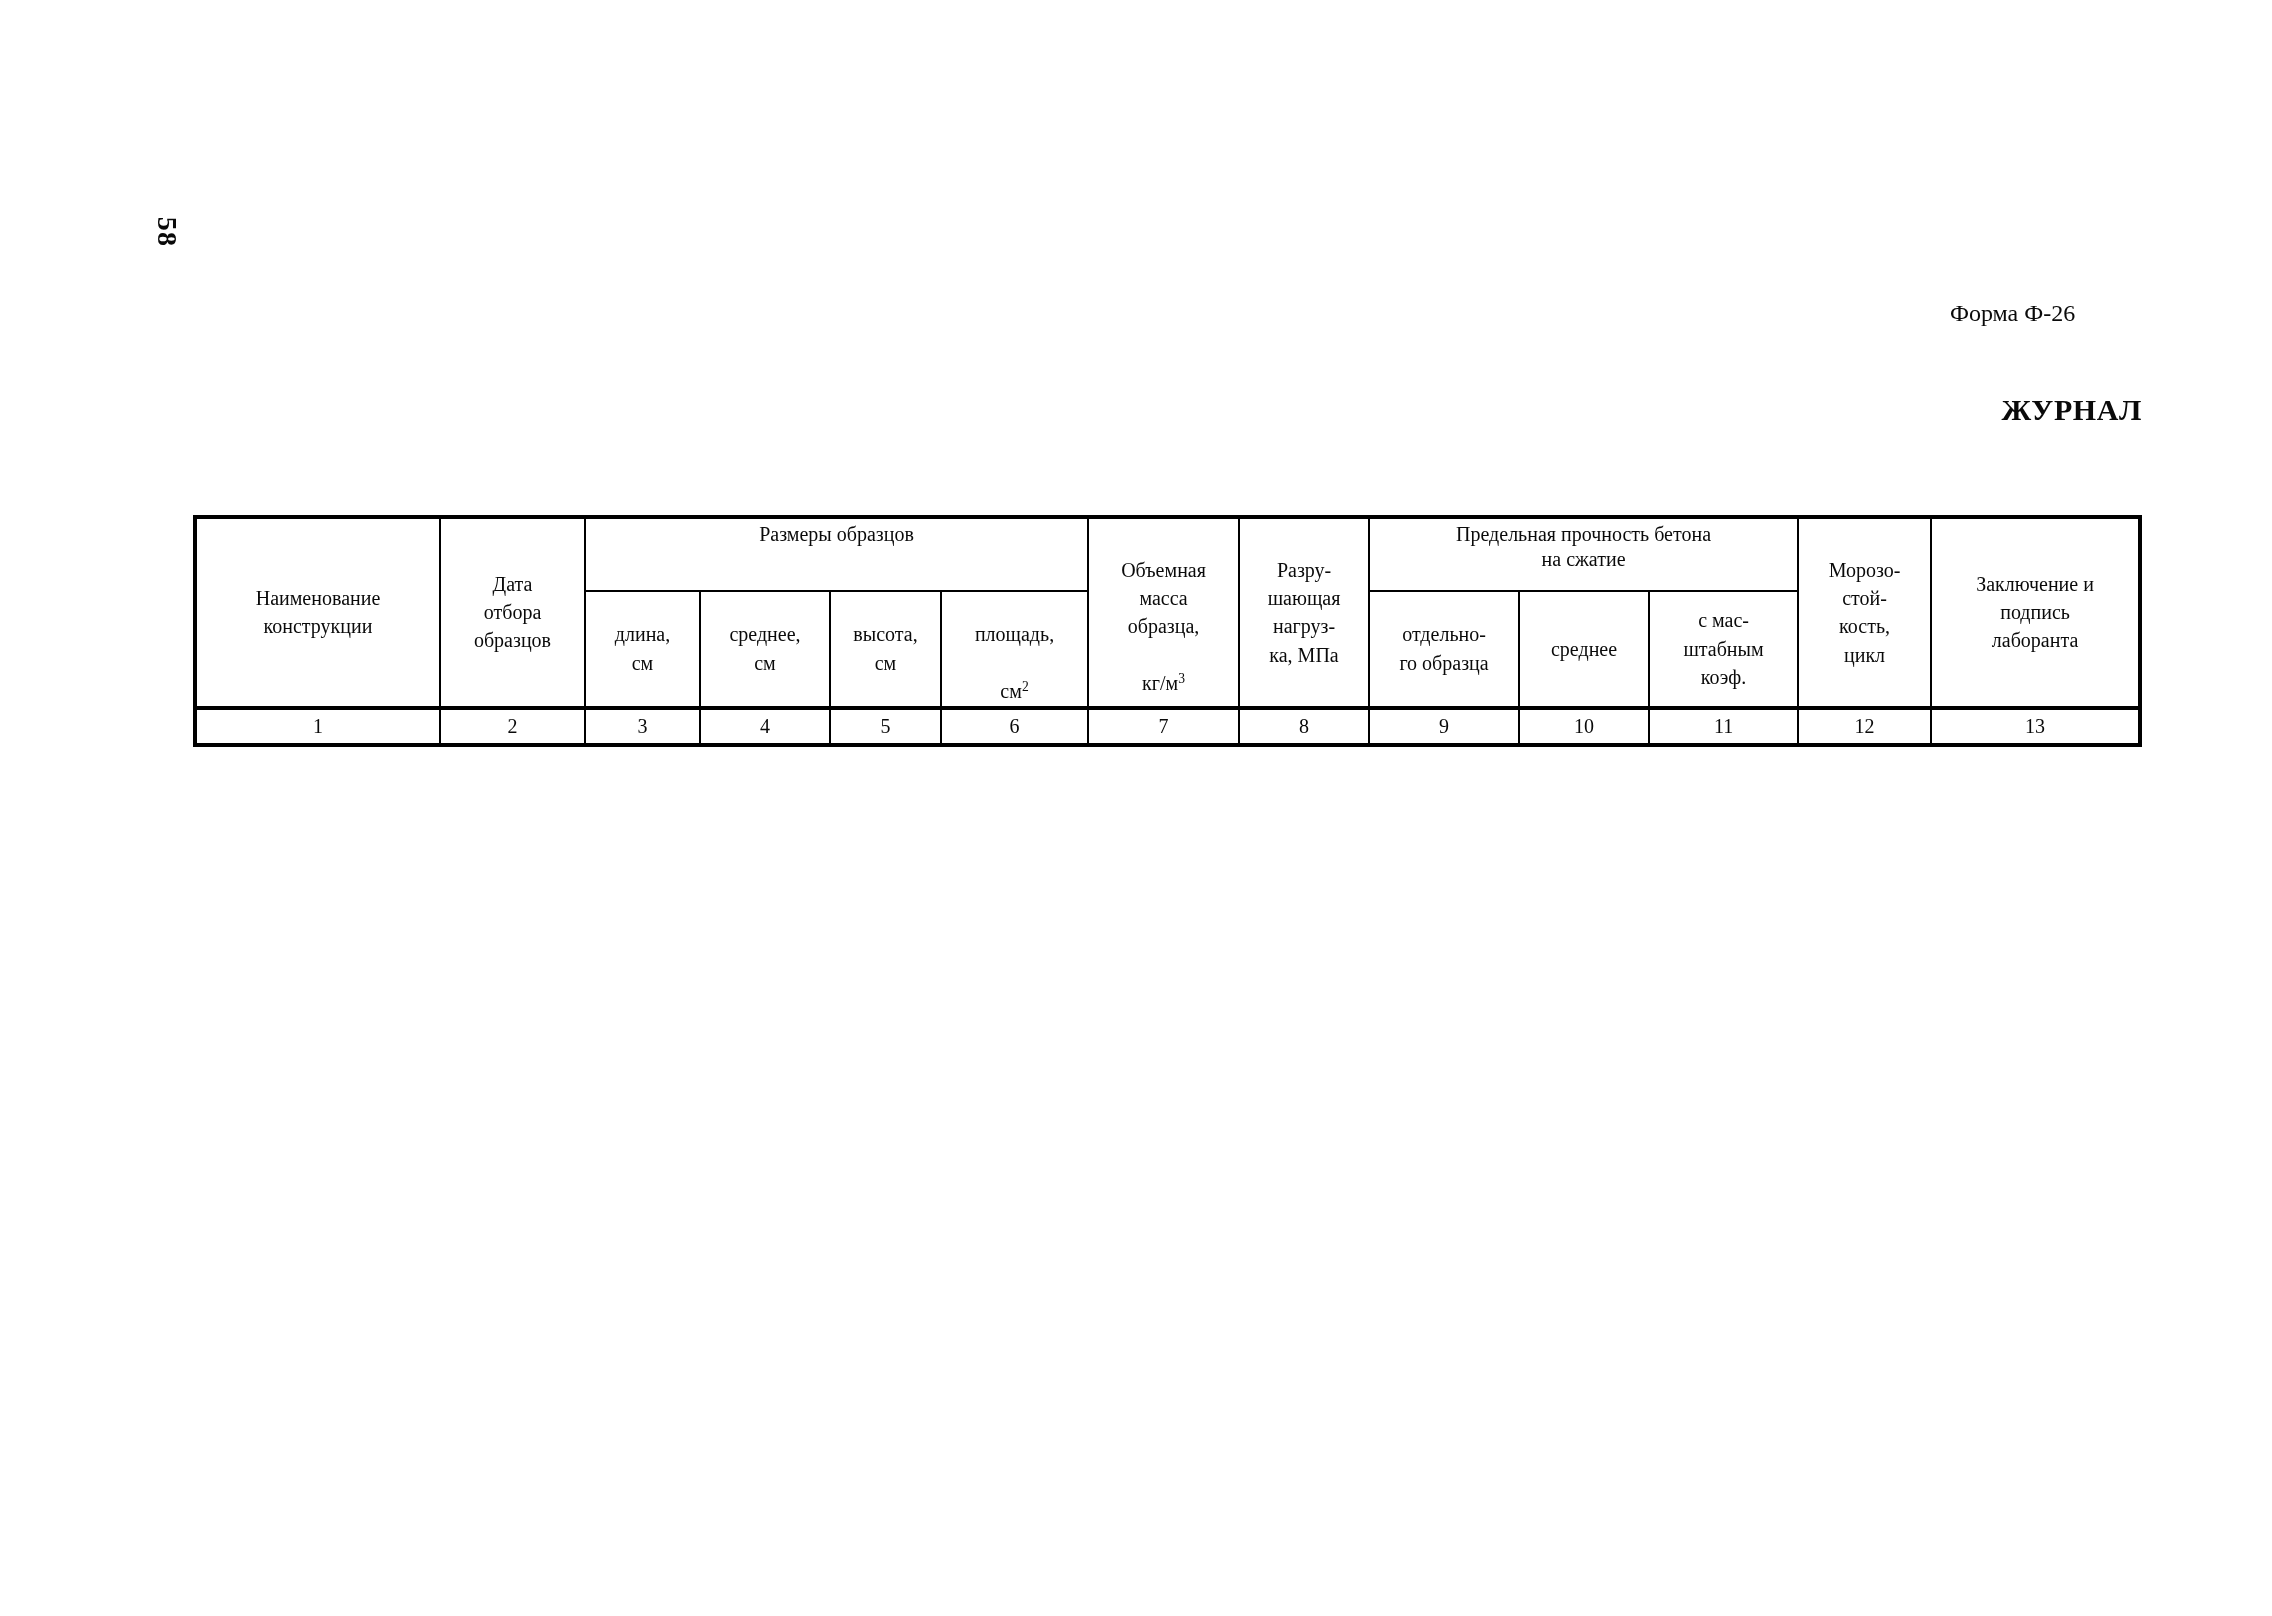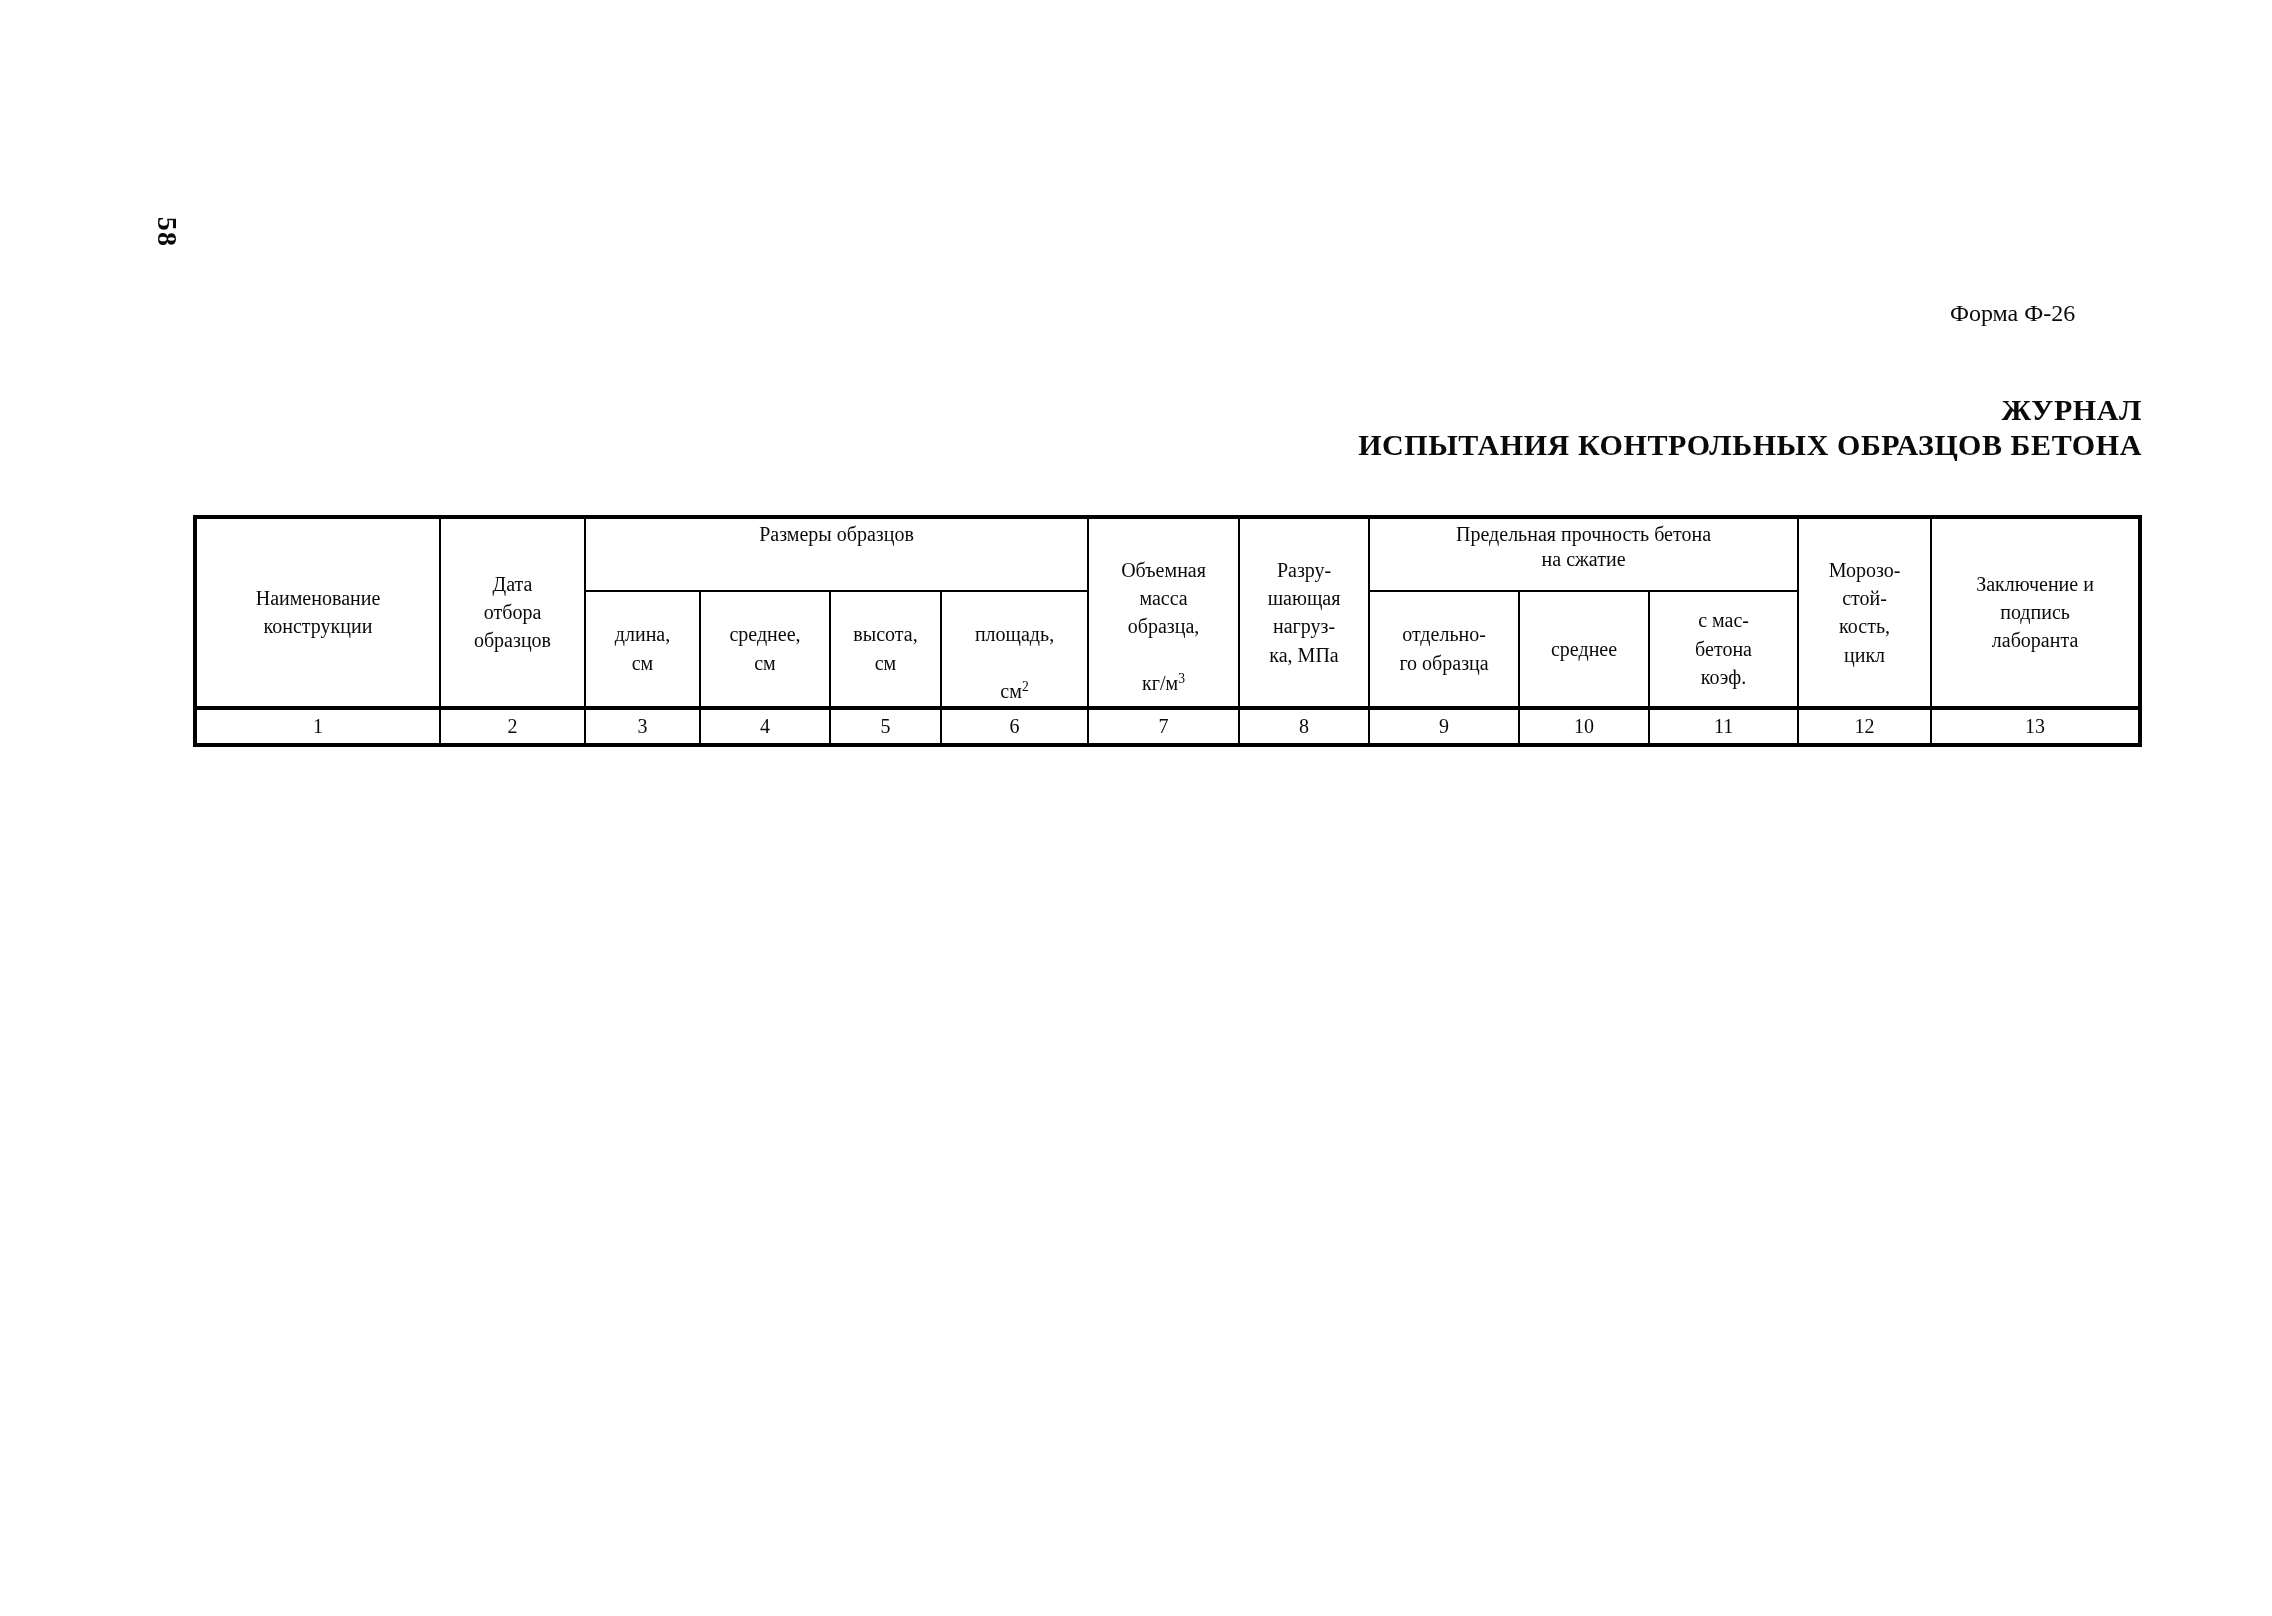--- a/index.html
+++ b/index.html
@@ -83,21 +83,20 @@
 <body>
 
 <div class="page">
 
   <div class="page-number">58</div>
 
   <div class="form-label">Форма Ф-26</div>
 
   <div class="title">
     <div>ЖУРНАЛ</div>
-    <div>ИСПЫТАНИЯ КОНТРОЛЬНЫХ ОБРАЗЦОВ БЕТОНА</div>
   </div>
 
   <table class="journal">
     <colgroup>
       <col style="width:245px">
         <col style="width:145px">
         <col style="width:115px">
       <col style="width:130px">
         <col style="width:111px">
         <col style="width:147px">
@@ -147,21 +146,21 @@
       <th>высота,
 см</th>
       <th>
         <span>площадь,</span><br>
         <span><span>см</span><sup>2</sup></span>
       </th>
       <th>отдельно-
 го образца</th>
       <th>среднее</th>
       <th>с мас-
-бетона
+штабным
 коэф.</th>
     </tr>
 
     <tr class="row-num">
       <td>1</td>
       <td>2</td>
       <td>3</td>
       <td>4</td>
       <td>5</td>
       <td>6</td>

